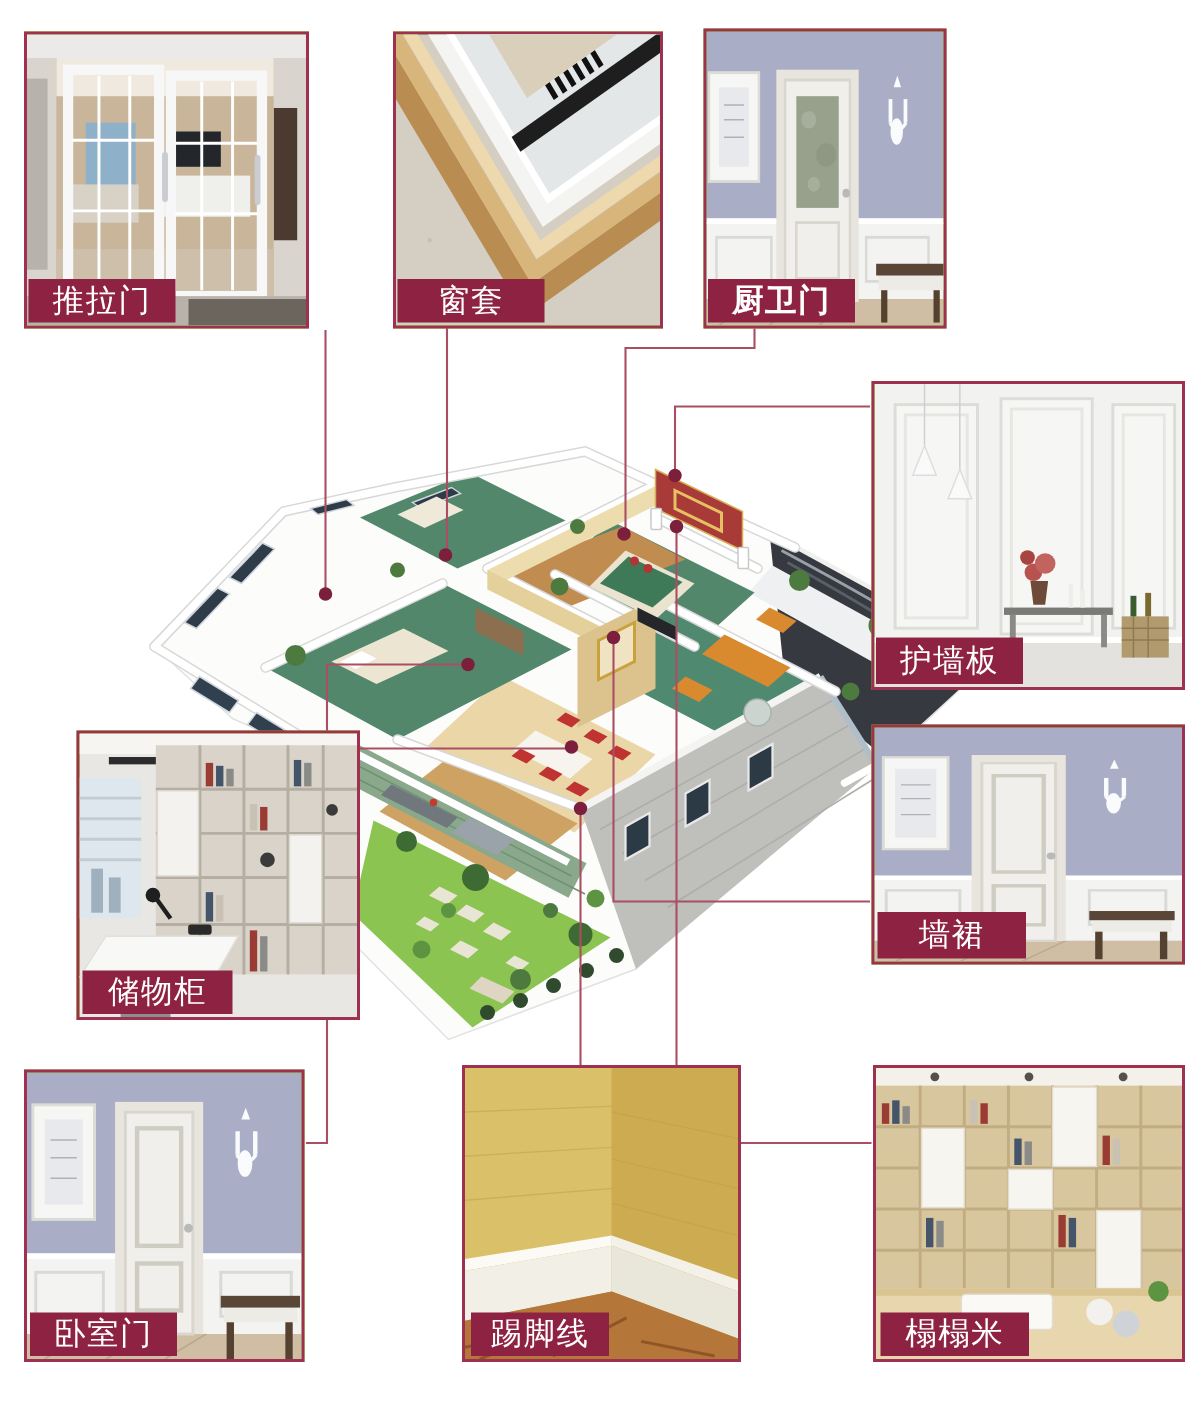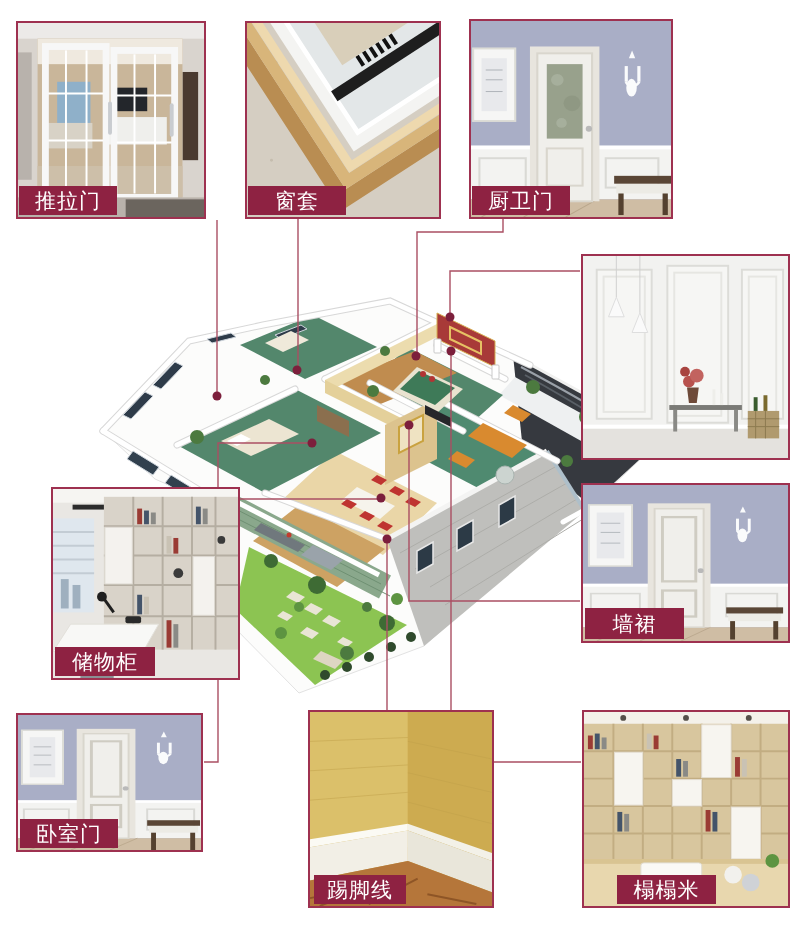--- a/index.html
+++ b/index.html
@@ -214,21 +214,21 @@
           <line x1="101" y1="122" x2="157" y2="122"></line>
       </g>
       <rect x="92" y="80" width="4" height="34" rx="2" fill="#c9ccd0"></rect>
       <rect x="155" y="82" width="4" height="34" rx="2" fill="#c9ccd0"></rect>
       <rect x="0" y="178" width="190" height="20" fill="#b9b2ab"></rect>
       <rect x="110" y="180" width="80" height="18" fill="#6b655e"></rect>
     </svg>
     <div class="badge">推拉门</div>
   </div>
 
-  <div class="photo" style="left:245px;top:21px;width:196px;height:198px;">
+  <div class="photo" style="left:262px;top:21px;width:180px;height:198px;">
     <svg class="art" viewBox="0 0 196 198" preserveAspectRatio="none">
       <rect width="196" height="198" fill="#d5cec2"></rect>
       <circle cx="30" cy="40" r="1.5" fill="#c5bdae"></circle>
         <circle cx="60" cy="90" r="1.5" fill="#c5bdae"></circle>
       <circle cx="25" cy="140" r="1.5" fill="#c5bdae"></circle>
         <circle cx="70" cy="170" r="1.5" fill="#c5bdae"></circle>
       <g transform="rotate(-33 150 40)">
         <rect x="30" y="-120" width="260" height="250" fill="none" stroke="#b98d52" stroke-width="16"></rect>
         <rect x="44" y="-106" width="232" height="222" fill="none" stroke="#d8b57a" stroke-width="12"></rect>
         <rect x="55" y="-95" width="210" height="200" fill="none" stroke="#eed9ae" stroke-width="9"></rect>
@@ -242,21 +242,21 @@
             <rect x="144" y="14" width="4" height="12"></rect>
           <rect x="152" y="14" width="4" height="12"></rect>
             <rect x="160" y="14" width="4" height="12"></rect>
         </g>
         <rect x="104" y="-46" width="112" height="60" fill="#d9cfba"></rect>
       </g>
     </svg>
     <div class="badge">窗套</div>
   </div>
 
-  <div class="photo" style="left:469px;top:19px;width:204px;height:200px;">
+  <div class="photo" style="left:469px;top:19px;width:162px;height:200px;font-weight:bold;">
     <svg class="art" viewBox="0 0 190 200" preserveAspectRatio="none">
       <rect width="190" height="200" fill="#a9aec6"></rect>
       <rect x="0" y="130" width="190" height="52" fill="#f3f3f1"></rect>
       <rect x="0" y="127" width="190" height="4" fill="#ffffff"></rect>
       <rect x="8" y="140" width="44" height="30" fill="none" stroke="#d9d9d5" stroke-width="2"></rect>
       <rect x="128" y="140" width="50" height="30" fill="none" stroke="#d9d9d5" stroke-width="2"></rect>
       <rect x="0" y="182" width="190" height="18" fill="#cfbda4"></rect>
       <g stroke="#b9a78c" stroke-width="1">
           <line x1="10" y1="200" x2="40" y2="182"></line>
           <line x1="50" y1="200" x2="80" y2="182"></line>
@@ -329,20 +329,21 @@
         <g stroke="#8d7a50" stroke-width="1">
             <line x1="168" y1="166" x2="200" y2="166"></line>
             <line x1="168" y1="174" x2="200" y2="174"></line>
             <line x1="176" y1="158" x2="176" y2="186"></line>
             <line x1="186" y1="158" x2="186" y2="186"></line>
           </g>
         <rect x="174" y="144" width="4" height="14" fill="#3a5c2e"></rect>
           <rect x="184" y="142" width="4" height="16" fill="#7a6a2e"></rect>
       </g>
     </svg>
+    <div class="badge" style="height:31px;">护墙板</div>
   </div>
 
   <div class="photo" style="left:581px;top:483px;width:209px;height:160px;">
     <svg class="art" viewBox="0 0 209 204" preserveAspectRatio="none">
       <rect width="209" height="204" fill="#a9aec6"></rect>
       <rect x="0" y="132" width="209" height="54" fill="#f3f3f1"></rect>
       <rect x="0" y="129" width="209" height="4" fill="#ffffff"></rect>
       <rect x="8" y="142" width="50" height="30" fill="none" stroke="#d9d9d5" stroke-width="2"></rect>
       <rect x="146" y="142" width="52" height="30" fill="none" stroke="#d9d9d5" stroke-width="2"></rect>
       <rect x="0" y="186" width="209" height="18" fill="#cfbda4"></rect>
@@ -423,21 +424,21 @@
       <rect x="0" y="150" width="208" height="48" fill="#e8d7ae"></rect>
       <rect x="0" y="150" width="208" height="5" fill="#d9c492"></rect>
       <g>
         <rect x="58" y="154" width="62" height="24" rx="3" fill="#faf9f5" stroke="#e0dcd2"></rect>
         <rect x="85" y="178" width="8" height="14" fill="#b9b2a4"></rect>
       </g>
       <circle cx="152" cy="166" r="9" fill="#f2f1ed"></circle>
         <circle cx="170" cy="174" r="9" fill="#cfd2d6"></circle>
       <circle cx="192" cy="152" r="7" fill="#5d9441"></circle>
     </svg>
-    <div class="badge" style="left:3px;width:99px;margin-left:30px;">榻榻米</div>
+    <div class="badge" style="left:3px;width:99px;">榻榻米</div>
   </div>
 
   <div class="photo" style="left:15px;top:487px;width:189px;height:193px;margin-left:36px;">
     <svg class="art" viewBox="0 0 189 193" preserveAspectRatio="none">
       <rect width="189" height="193" fill="#e9e7e3"></rect>
       <rect x="0" y="0" width="189" height="14" fill="#f6f5f2"></rect>
       <rect x="20" y="16" width="70" height="5" fill="#2c2c2c"></rect>
       <rect x="0" y="30" width="42" height="96" fill="#dfe7ee"></rect>
       <g stroke="#c3ccd4" stroke-width="2">
           <line x1="0" y1="44" x2="42" y2="44"></line>
@@ -481,21 +482,21 @@
         <path d="M18,138 L108,138 L92,166 L0,166 Z" fill="#f8f8f6" stroke="#e2e0da"></path>
         <path d="M52,112 l10,14" stroke="#1f1f1f" stroke-width="3" fill="none"></path>
         <circle cx="50" cy="110" r="5" fill="#1f1f1f"></circle>
         <rect x="74" y="130" width="16" height="7" rx="2" fill="#2a2a2a"></rect>
         <rect x="28" y="166" width="34" height="27" fill="#8a8f94"></rect>
       </g>
     </svg>
     <div class="badge" style="left:2px;width:100px;">储物柜</div>
   </div>
 
-  <div class="photo" style="left:16px;top:713px;width:187px;height:139px;">
+  <div class="photo" style="left:16px;top:713px;width:187px;height:195px;">
     <svg class="art" viewBox="0 0 187 195" preserveAspectRatio="none">
       <rect width="187" height="195" fill="#a9aec6"></rect>
       <rect x="0" y="126" width="187" height="52" fill="#f3f3f1"></rect>
       <rect x="0" y="123" width="187" height="4" fill="#ffffff"></rect>
       <rect x="6" y="136" width="46" height="30" fill="none" stroke="#d9d9d5" stroke-width="2"></rect>
       <rect x="132" y="136" width="48" height="30" fill="none" stroke="#d9d9d5" stroke-width="2"></rect>
       <rect x="0" y="178" width="187" height="17" fill="#cfbda4"></rect>
       <g stroke="#b9a78c" stroke-width="1">
           <line x1="12" y1="195" x2="40" y2="178"></line>
           <line x1="54" y1="195" x2="82" y2="178"></line>

